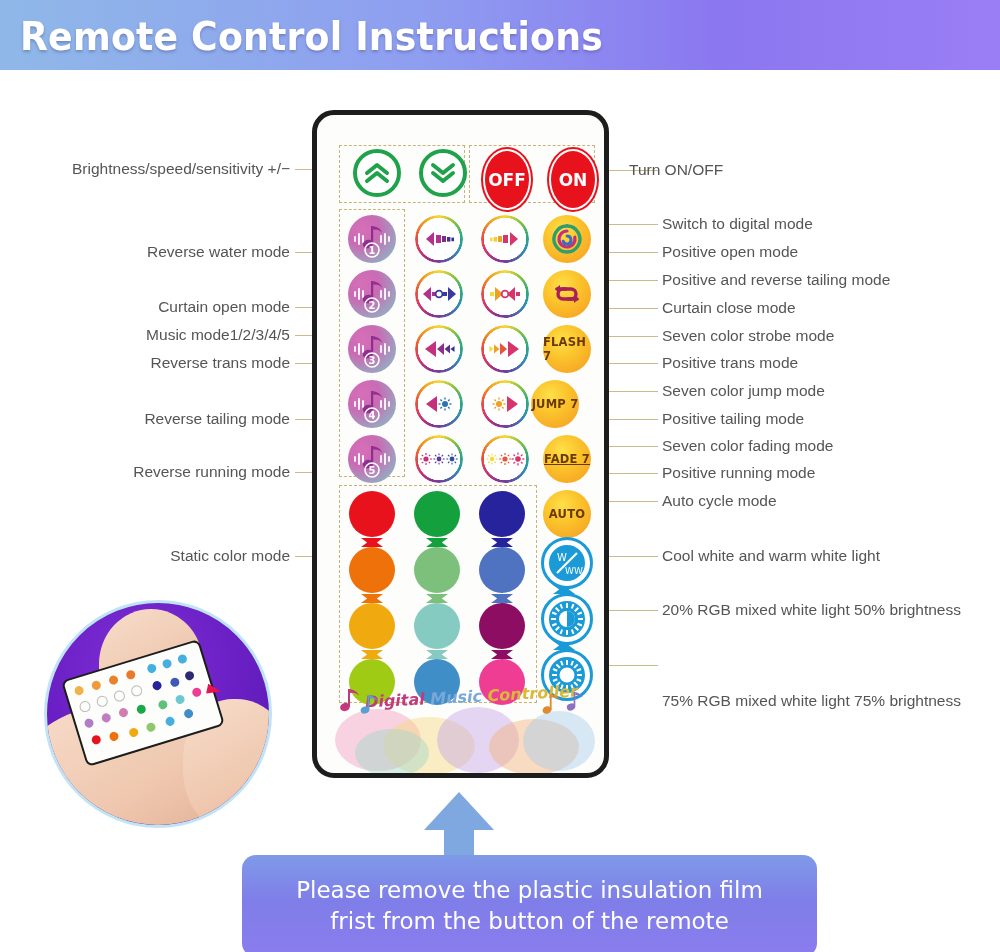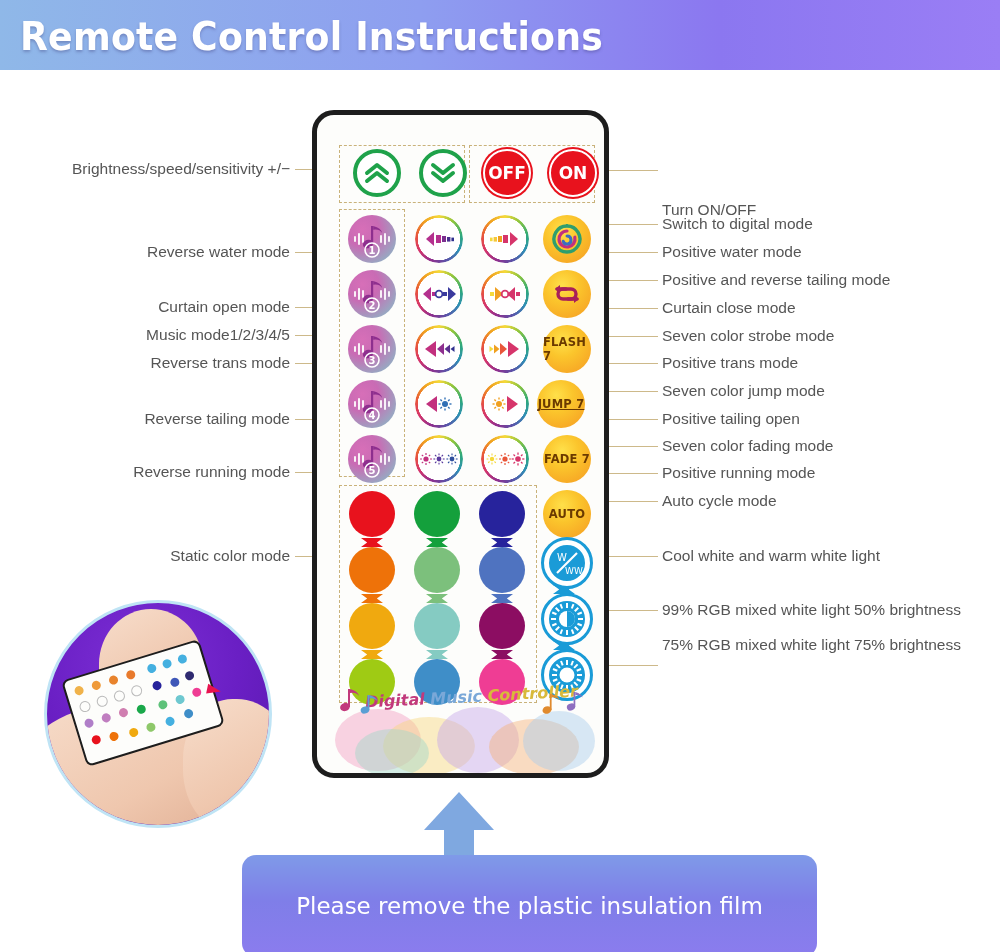--- a/index.html
+++ b/index.html
@@ -33,21 +33,21 @@
   .db-onoff{left:152px;top:30px;width:126px;height:58px;}
   .db-music{left:22px;top:94px;width:66px;height:268px;}
   .db-colors{left:22px;top:370px;width:198px;height:218px;}
 
   
   .btn{position:absolute;border-radius:50%;display:flex;align-items:center;
        justify-content:center;box-sizing:border-box;}
   .btn-green{width:48px;height:48px;background:#ffffff;
     border:4px solid #1fa24a;}
   .btn-green .chev{display:block;}
-  .btn-red{width:48px;height:48px;background:#e8121d;border:2px solid #ffffff;
+  .btn-red{width:48px;height:61px;background:#e8121d;border:2px solid #ffffff;
     box-shadow:0 0 0 2px #e8121d;
     color:#fff;font-weight:bold;font-size:17px;font-family:"DejaVu Sans",sans-serif;}
 
   
   .btn-music{width:48px;height:48px;
     background:radial-gradient(circle at 30% 30%,#d76fb8 0%,#c96bb4 35%,#7fc7c9 100%);
     color:#ffffff;}
 
   
   .btn-ring{width:48px;height:48px;background:#ffffff;position:absolute;border-radius:50%;}
@@ -154,35 +154,35 @@
     <div class="lbl left" style="top: 243px; right: 710px;">Reverse water mode</div>
     <div class="lbl left" style="top: 298px; right: 710px;">Curtain open mode</div>
     <div class="lbl left" style="top: 326px; right: 710px;">Music mode1/2/3/4/5</div>
     <div class="lbl left" style="top: 354px; right: 710px;">Reverse trans mode</div>
     <div class="lbl left" style="top: 410px; right: 710px;">Reverse tailing mode</div>
     <div class="lbl left" style="top: 463px; right: 710px;">Reverse running mode</div>
     <div class="lbl left" style="top: 547px; right: 710px;">Static color mode</div>
   </div>
 
 <div id="labels-right">
-    <div class="lbl" style="top: 161px; left: 662px; margin-top: 40px;">Turn ON/OFF</div>
+    <div class="lbl" style="top: 161px; left: 629px;">Turn ON/OFF</div>
     <div class="lbl" style="top: 215px; left: 662px;">Switch to digital mode</div>
-    <div class="lbl" style="top: 243px; left: 662px;">Positive water mode</div>
+    <div class="lbl" style="top: 243px; left: 662px;">Positive open mode</div>
     <div class="lbl" style="top: 271px; left: 662px;">Positive and reverse tailing mode</div>
     <div class="lbl" style="top: 299px; left: 662px;">Curtain close mode</div>
     <div class="lbl" style="top: 327px; left: 662px;">Seven color strobe mode</div>
     <div class="lbl" style="top: 354px; left: 662px; text-align: right;">Positive trans mode</div>
     <div class="lbl" style="top: 382px; left: 662px;">Seven color jump mode</div>
-    <div class="lbl" style="top: 410px; left: 662px;">Positive tailing open</div>
+    <div class="lbl" style="top: 410px; left: 662px;">Positive tailing mode</div>
     <div class="lbl" style="top: 437px; left: 662px;">Seven color fading mode</div>
     <div class="lbl" style="top: 464px; left: 662px;">Positive running mode</div>
     <div class="lbl" style="top: 492px; left: 662px;">Auto cycle mode</div>
     <div class="lbl" style="top: 547px; left: 662px;">Cool white and warm white light</div>
-    <div class="lbl" style="top: 601px; left: 662px;">99% RGB mixed white light 50% brightness</div>
-    <div class="lbl" style="top: 636px; left: 662px;">75% RGB mixed white light 75% brightness</div>
+    <div class="lbl" style="top: 601px; left: 662px;">20% RGB mixed white light 50% brightness</div>
+    <div class="lbl" style="top: 692px; left: 662px;">75% RGB mixed white light 75% brightness</div>
   </div>
 
 <div class="remote">
 
   <div class="dash db-updown"></div>
   <div class="dash db-onoff"></div>
   <div class="dash db-music"></div>
   <div class="dash db-colors"></div>
 
   <div class="btn btn-green" style="left:36px;top:34px;">
@@ -511,24 +511,24 @@
         <svg width="32" height="32" viewBox="0 0 32 32">
           <path d="M6 11 h14 a5 5 0 0 1 0 10 h-3" fill="none" stroke="#a8205a" stroke-width="3.4" stroke-linecap="round"></path>
           <path d="M26 21 h-14 a5 5 0 0 1 0 -10 h3" fill="none" stroke="#a8205a" stroke-width="3.4" stroke-linecap="round"></path>
           <path d="M9 7 L4 11 L9 15 Z" fill="#a8205a"></path>
           <path d="M23 25 L28 21 L23 17 Z" fill="#a8205a"></path>
         </svg>
       </div>
       <div class="btn btn-amber" style="position: absolute; left: 226px; top: 210px;">
         <span>FLASH 7</span>
       </div>
-      <div class="btn btn-amber" style="position: absolute; left: 220px; top: 265px; text-decoration: underline;">
+      <div class="btn btn-amber" style="position: absolute; left: 214px; top: 265px;">
         <span>JUMP 7</span>
       </div>
-      <div class="btn btn-amber" style="position: absolute; left: 226px; top: 320px;">
+      <div class="btn btn-amber" style="position: absolute; left: 226px; top: 320px; text-decoration: underline;">
         <span>FADE 7</span>
       </div>
       <div class="btn btn-amber" style="position: absolute; left: 226px; top: 375px;">
         <span>AUTO</span>
       </div>
     </div>
 
   <div id="color-grid">
       <div class="cc" style="left: 32px; top: 376px; background: rgb(232, 18, 29);"></div>
       <div class="bow" style="left: 44px; top: 423px;">
@@ -713,14 +713,15 @@
   <div class="arrow-red"></div>
 </div>
 
 <svg style="position:absolute;left:420px;top:790px;" width="78" height="70" viewBox="0 0 78 70">
   <path d="M39 2 L74 40 L54 40 L54 70 L24 70 L24 40 L4 40 Z" fill="#7fa8e0"></path>
 </svg>
 
 <div class="banner">
   <p>
     <span>Please remove the plastic insulation film</span><br>
+    <span>frist from the button of the remote</span>
   </p>
 </div>
 
 </body></html>

